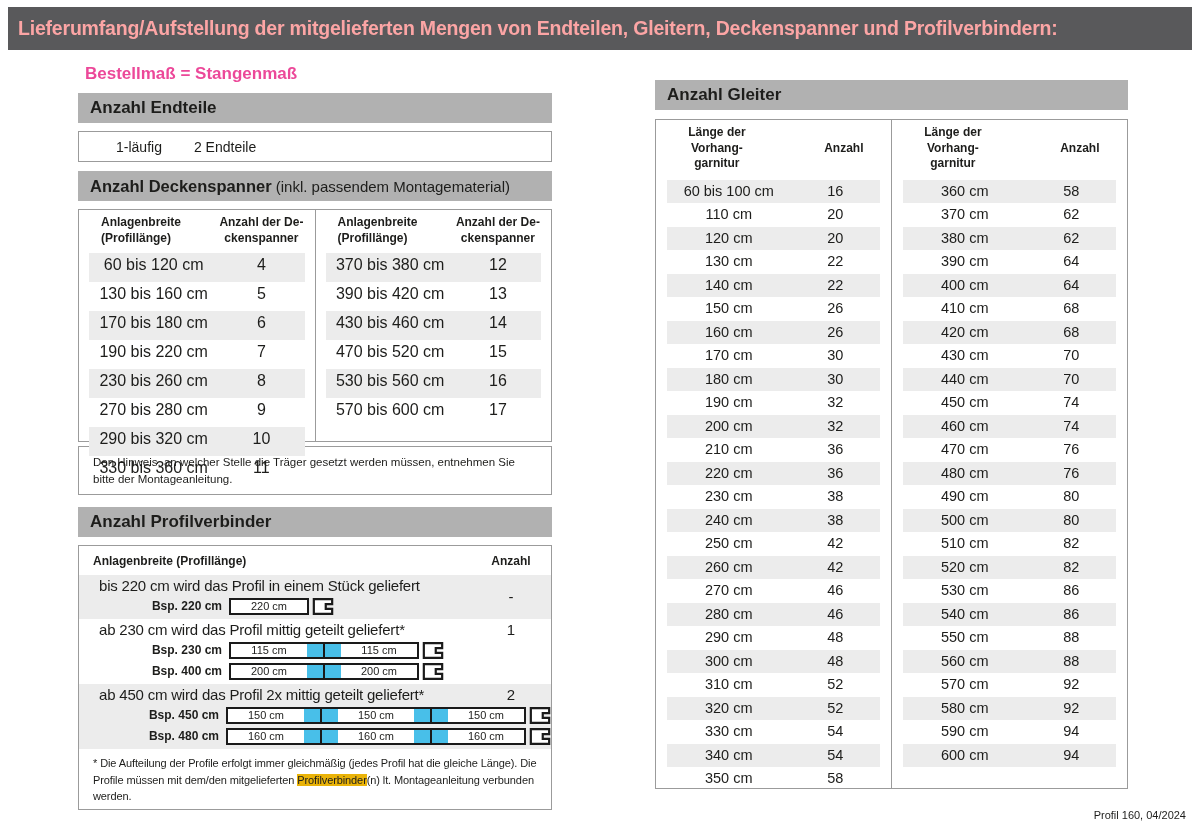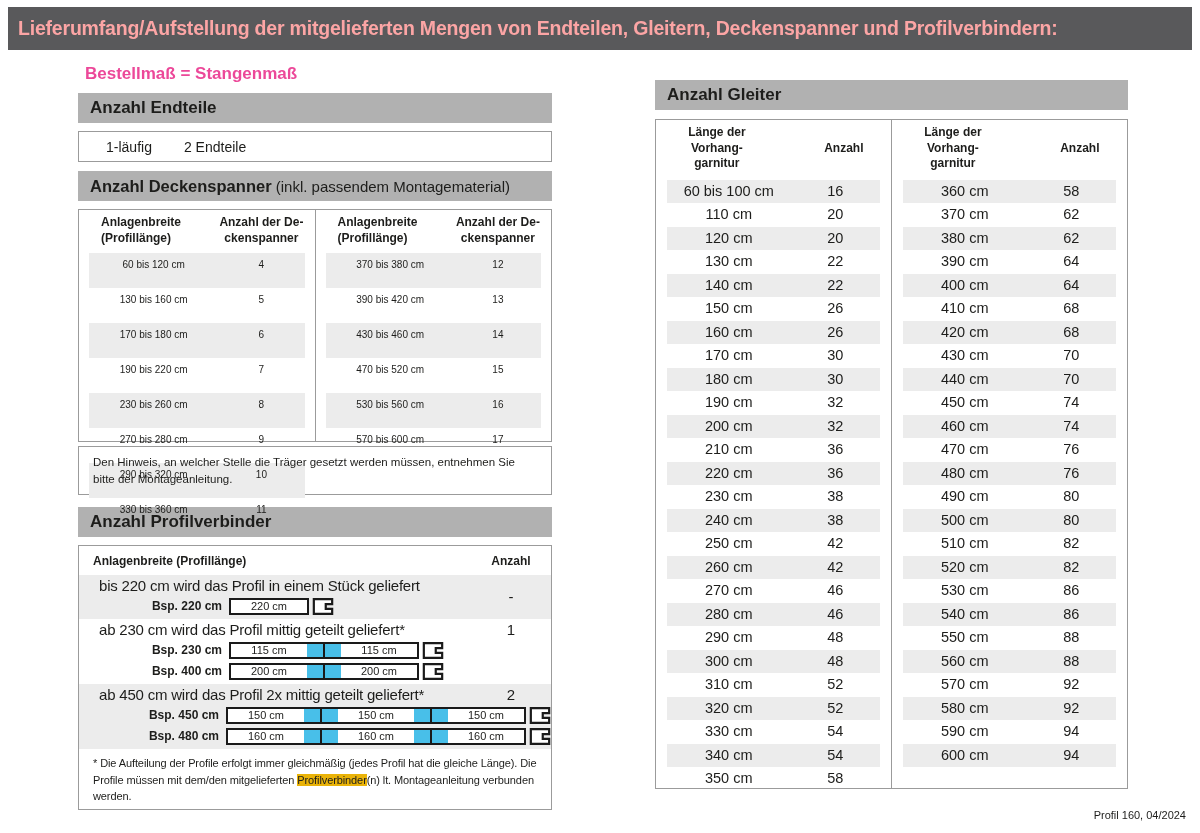--- a/index.html
+++ b/index.html
@@ -14,32 +14,32 @@
 
   .subtitle { color:#ec4899; font-weight:bold; font-size:17px; margin:2px 0 9px 7px; }
 
   .secbar { background:#b1b1b1; height:30px; line-height:30px; padding-left:12px; font-size:17px; font-weight:bold; white-space:nowrap; }
   .secbar .tight  { font-size:16.5px; }
   .secbar .normal { font-weight:normal; font-size:15px; }
 
   .box { border:1px solid #9b9b9b; background:#fff; }
 
   .endteile-box { height:31px; margin:8px 0 9px; display:flex; align-items:center; font-size:14px; }
-  .endteile-box .lab1 { margin-left:27px; }
+  .endteile-box .lab1 { margin-left:37px; }
   .endteile-box .lab2 { margin-left:32px; }
 
   
   .ds-wrap { display:flex; margin-top:8px; height:233px; }
   .ds-half { flex:1; padding:5px 10px 0; }
   .ds-half + .ds-half { border-left:1px solid #9b9b9b; }
   .ds-head { display:flex; min-height:37px; align-items:flex-start; margin-bottom:1px; }
   .hd { font-size:12px; font-weight:bold; line-height:1.3; white-space:pre-line; }
   .ds-c1 { width:60%; } .ds-c2 { width:40%; text-align:center; }
   .ds-head .ds-c1 { padding-left:12px; text-align:left; }
-  .ds-row { display:flex; height:35px; line-height:23.6px; font-size:10px; }
+  .ds-row { display:flex; height:29px; line-height:23.6px; font-size:16px; }
   .ds-row .ds-c1 { text-align:center; }
   .alt { background:#ececec; }
 
   .note-box { margin-top:4px; padding:7px 14px; font-size:11.5px; line-height:1.45; }
   .mt12 { margin-top:12px; }
 
   
   .pv-box { margin-top:8px; min-height:244px; }
   .pv-head { display:flex; justify-content:space-between; height:29px; align-items:center; padding-left:14px; font-size:12px; font-weight:bold; }
   .pv-head .pv-head-anzahl { width:52px; text-align:center; margin-right:14px; }

